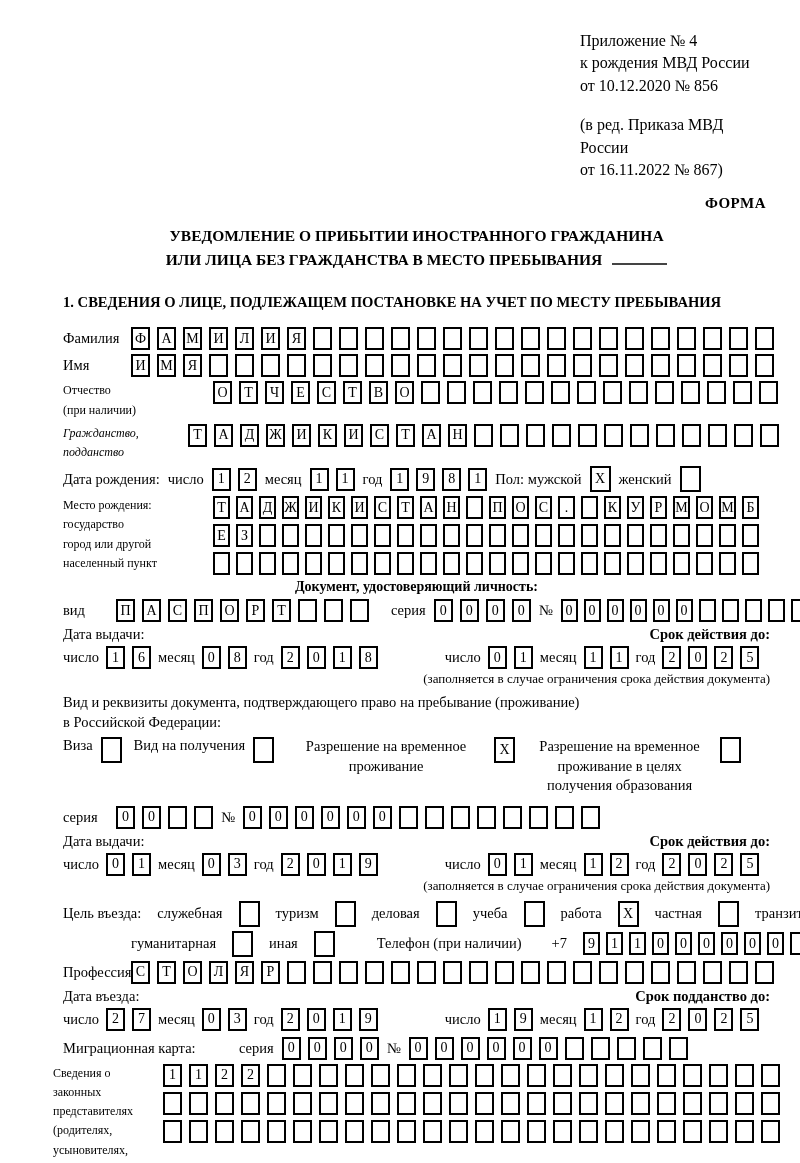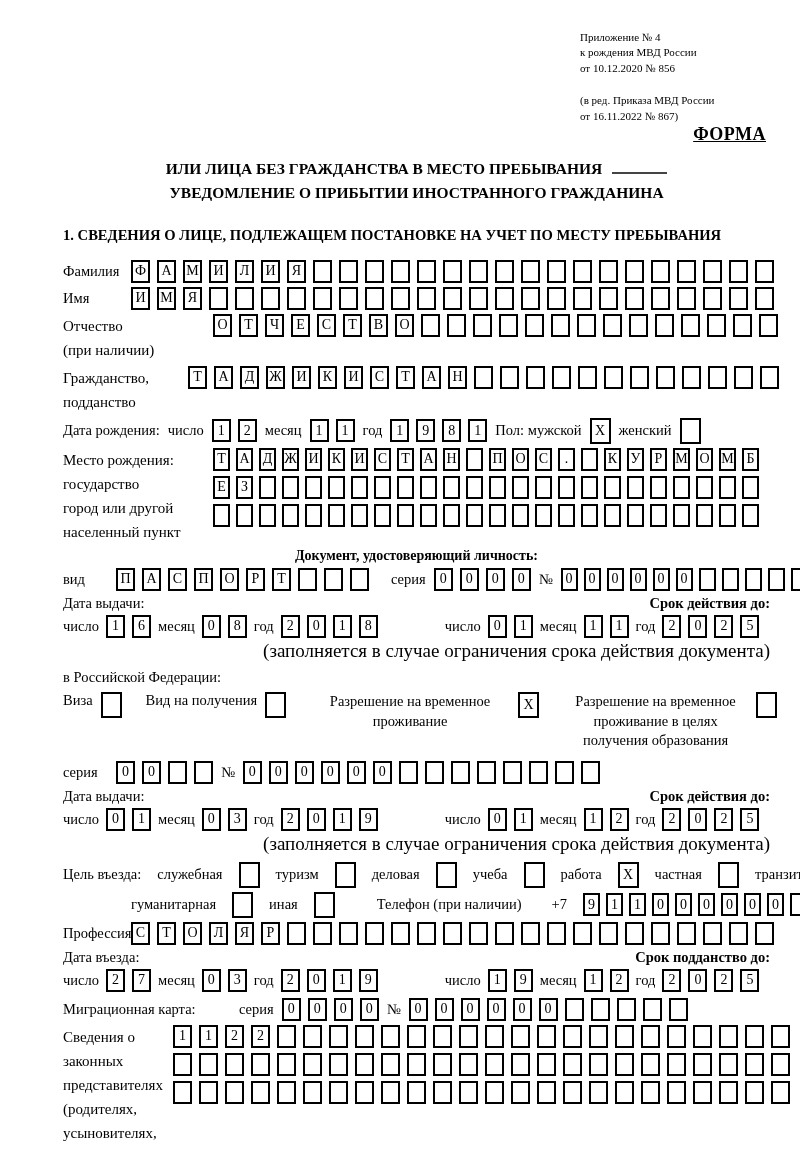--- a/index.html
+++ b/index.html
@@ -3,61 +3,61 @@
 <meta charset="utf-8">
 <style>
   * { box-sizing: border-box; }
   html,body { margin:0; padding:0; }
   body {
     width:800px; height:1163px; background:#ffffff; color:#000;
     font-family:"Liberation Serif","DejaVu Serif",serif; overflow:hidden;
   }
   .page { padding:30px 30px 0 63px; width:800px; }
 
-  .annex { margin-left:auto; width:190px; font-size:11px; line-height:1.4; }
+  .annex { margin-left:auto; width:190px; font-size:16px; line-height:1.4; }
   .annex .ed { margin-top:17px; }
-  .forma { text-align:right; font-weight:bold; font-size:18px; margin-top:0; padding-right:4px; letter-spacing:.5px;text-decoration:underline; }
+  .forma { text-align:right; font-weight:bold; font-size:15px; margin-top:14px; padding-right:4px; letter-spacing:.5px; }
 
   .title { text-align:center; font-weight:bold; font-size:15.5px; line-height:1.55; margin-top:12px; }
   .blank-line { display:inline-block; width:55px; border-bottom:2px solid #444; margin-left:10px; }
 
   .sect { font-weight:bold; font-size:14.6px; margin-top:22px; margin-bottom:16px; }
 
   .row { display:flex; align-items:center; margin-bottom:4px; }
   .row.top { align-items:flex-start; }
   .g6 { gap:16px; } .g8 { gap:8px; }
 
   .lab, .flab, .olabel { font-size:14.5px; white-space:nowrap; }
   .w45 { width:45px; flex:none; } .w60 { width:60px; flex:none; }
-  .w100 { width:102px; flex:none; } .w117 { width:117px; flex:none; } .w142 { width:142px; flex:none; }
-  .labcol { font-size:15px; line-height:1.6; flex:none; }
+  .w100 { width:102px; flex:none; } .w117 { width:117px; flex:none;font-style:italic; } .w142 { width:142px; flex:none; }
+  .labcol { font-size:12px; line-height:1.6; flex:none; }
   .cellcol { display:flex; flex-direction:column; gap:5px; }
 
   .cells { display:inline-flex; gap:7px; flex:none; }
   .cell {
     width:19px; height:23px; border:2px solid #000; flex:none;
     display:inline-flex; align-items:center; justify-content:center;
     font-size:14px; line-height:1;
   }
   .tight { gap:6px; } .tight .cell { width:17px; }
   .cb .cell { width:21px; height:26px; }
 
   .center-b { text-align:center; font-weight:bold; font-size:14px; margin:4px 0 4px; }
 
   .date-heads { display:flex; font-size:14.5px; margin-top:2px; }
   .dh-left { width:54%; text-align:left; }
   .dh-right { flex:1; text-align:right;font-weight:bold; }
   .date-row { display:flex; align-items:center; margin:3px 0 1px; }
   .dategrp { display:inline-flex; align-items:center; gap:7px; }
   .dategrp.left { width:54%; flex:none; }
-  .note { text-align:right; font-size:19px; margin:2px 0 7px; }
+  .note { text-align:right; font-size:13px; margin:2px 0 7px; }
 
   .plain { font-size:14.5px; margin:3px 0; }
 
-  .res-row { display:flex; align-items:flex-start; gap:24px; margin:6px 0 10px; }
+  .res-row { display:flex; align-items:flex-start; gap:12px; margin:6px 0 10px; }
   .res-opt { display:inline-flex; align-items:flex-start; gap:8px; }
   .ctr { text-align:center; white-space:normal; line-height:1.35; }
   .wlab200 { width:200px; } .wlab185 { width:185px; }
   .indent68 { margin-left:68px; }
   .ml14 { margin-left:14px; } .ml26 { margin-left:26px; }
 </style>
 </head>
 <body>
 
 <div class="page">
@@ -66,24 +66,24 @@
     <div>Приложение № 4</div>
     <div>к рождения МВД России</div>
     <div>от 10.12.2020 № 856</div>
     <div class="ed">(в ред. Приказа МВД России</div>
     <div>от 16.11.2022 № 867)</div>
   </div>
 
   <div class="forma">ФОРМА</div>
 
   <div class="title">
+    <div>УВЕДОМЛЕНИЕ О ПРИБЫТИИ ИНОСТРАННОГО ГРАЖДАНИНА</div>
     <div>
       <span>ИЛИ ЛИЦА БЕЗ ГРАЖДАНСТВА В МЕСТО ПРЕБЫВАНИЯ</span><span class="blank-line"></span>
     </div>
-    <div>УВЕДОМЛЕНИЕ О ПРИБЫТИИ ИНОСТРАННОГО ГРАЖДАНИНА</div>
   </div>
 
   <div class="sect">1. СВЕДЕНИЯ О ЛИЦЕ, ПОДЛЕЖАЩЕМ ПОСТАНОВКЕ НА УЧЕТ ПО МЕСТУ ПРЕБЫВАНИЯ</div>
 
   <div class="row g8">
     <span class="lab w60">Фамилия</span>
     <span class="cells">
         <span class="cell">Ф</span>
         <span class="cell">А</span>
         <span class="cell">М</span>
@@ -402,20 +402,21 @@
       <span class="cells">
           <span class="cell">2</span>
           <span class="cell">0</span>
           <span class="cell">2</span>
           <span class="cell">5</span>
         </span>
     </span>
   </div>
   <div class="note">(заполняется в случае ограничения срока действия документа)</div>
 
+  <div class="plain">Вид и реквизиты документа, подтверждающего право на пребывание (проживание)</div>
   <div class="plain">в Российской Федерации:</div>
 
   <div class="res-row">
     <span class="res-opt">
       <span class="olabel">Виза</span>
       <span class="cells cb">
           <span class="cell"></span>
         </span>
     </span>
     <span class="res-opt">
@@ -662,21 +663,21 @@
         <span class="cell">0</span>
         <span class="cell">0</span>
         <span class="cell"></span>
         <span class="cell"></span>
         <span class="cell"></span>
         <span class="cell"></span>
         <span class="cell"></span>
       </span>
   </div>
 
-  <div class="row top g8" style="margin-top:4px;">
+  <div class="row top g8" style="margin-top:4px;justify-content:center;">
     <div class="labcol w100">
       <div>Сведения о</div>
       <div>законных</div>
       <div>представителях</div>
       <div>(родителях,</div>
       <div>усыновителях,</div>
 
     </div>
     <div class="cellcol">
       <span class="cells">

